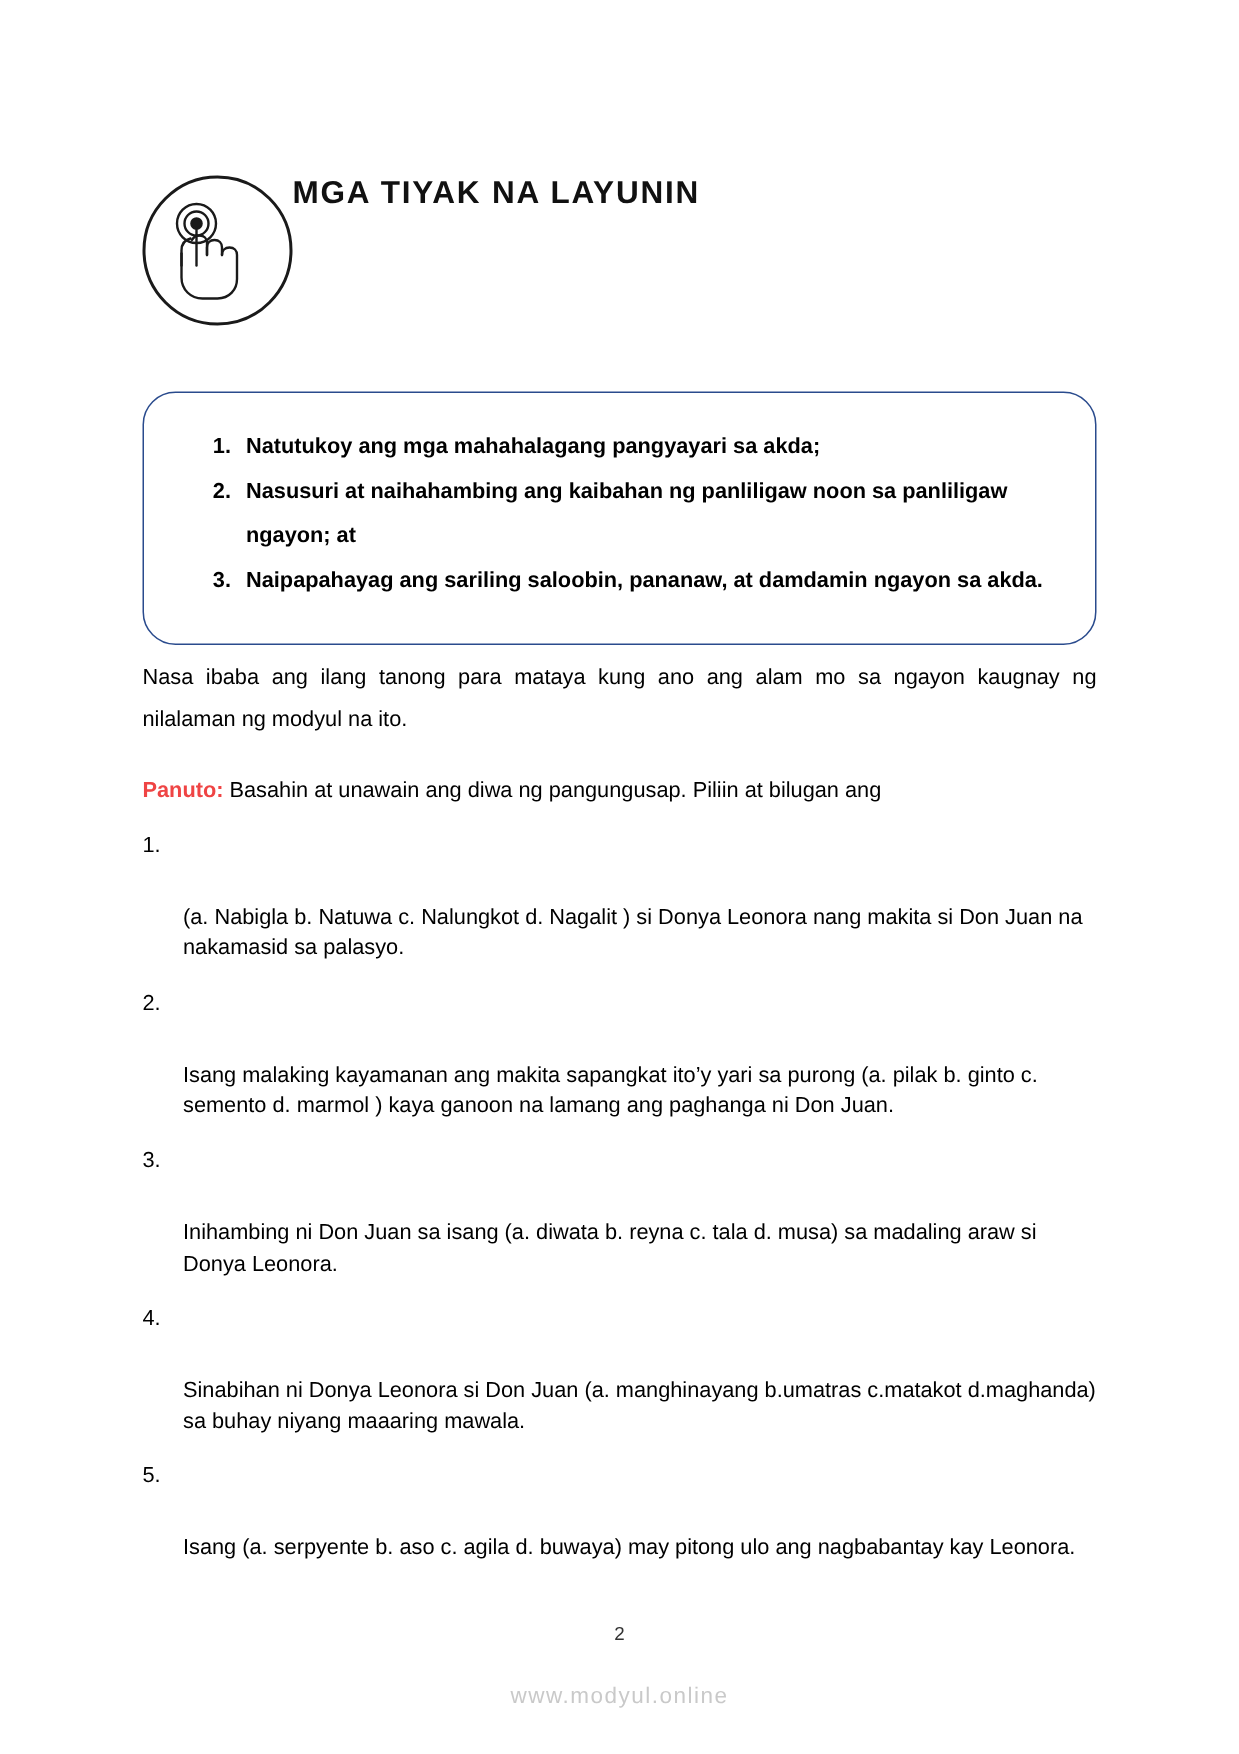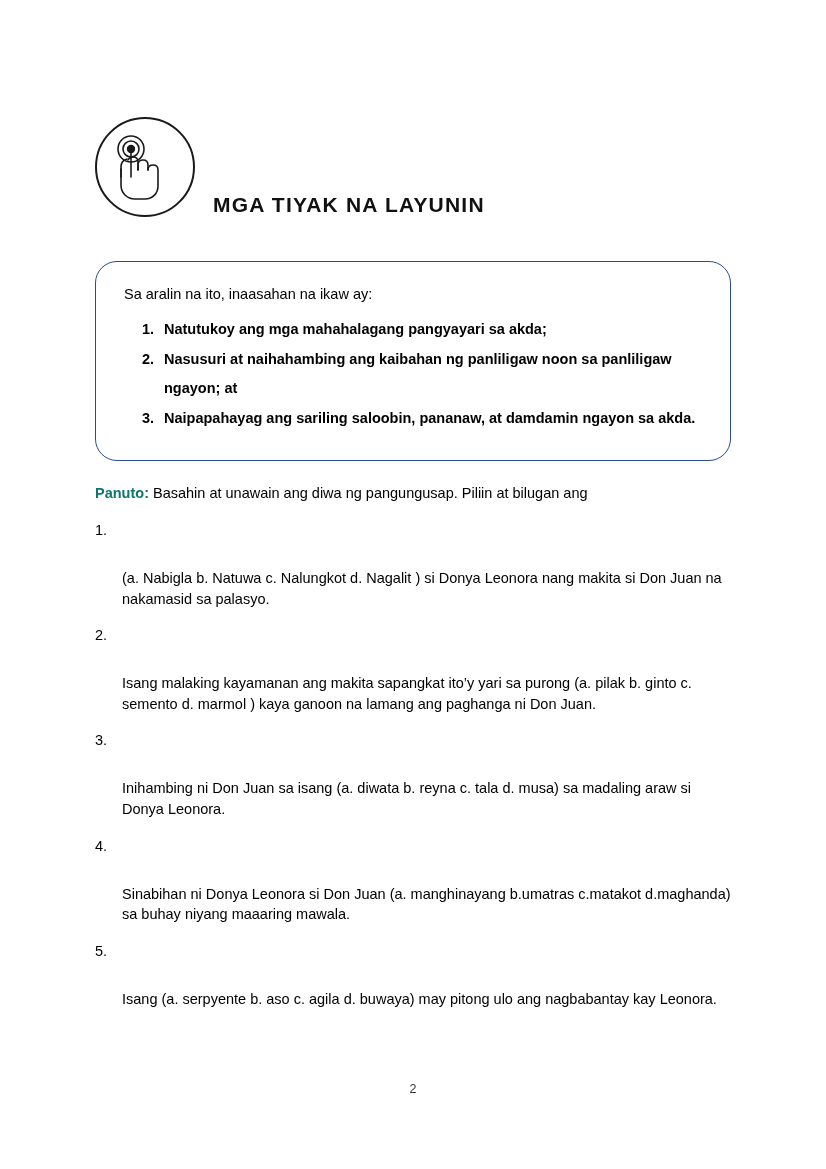--- a/index.html
+++ b/index.html
@@ -19,22 +19,21 @@
     position: relative;
     width: 826px;
     height: 1169px;
     box-sizing: border-box;
     padding: 0 95px;
   }
 
   
   .section-head {
     display: flex;
-    align-items: flex-end;
-    gap: 18px;
+    align-items: flex-start;
   }
   .circle-icon {
     width: 96px;
     height: 96px;
     border: 2px solid #1a1a1a;
     border-radius: 50%;
     flex: 0 0 auto;
     position: relative;
     overflow: hidden;
     background: #ffffff;
@@ -85,21 +84,21 @@
     text-align: justify;
     margin: 8px 0 0 0;
   }
 
   .panuto-block {
     margin-top: 22px;
     font-size: 14.5px;
     line-height: 1.45;
   }
   .panuto-label {
-    color: #0f766e;
+    color: #ef4444;
     font-weight: bold;
   }
   .panuto-text { }
   .panuto-second {
     display: block;
     padding-left: 72px;
   }
 
   
   .quiz {
@@ -158,29 +157,29 @@
           <path d="M51 51 l0 -5 c0 -3 -2 -5 -5 -5 c-3 0 -5 2 -5 5 l0 5"></path>
           <path d="M41 51 l0 -8 c0 -3 -2 -5 -5 -5 c-2 0 -4 1 -5 3"></path>
           <path d="M24 58 l0 -8"></path>
         </g>
       </svg>
     </div>
     <div class="section-title">MGA TIYAK NA LAYUNIN</div>
   </div>
 
   <div class="objectives-box">
-    <p class="objectives-intro">Sa aralin na ito, inaasahan na ikaw ay:</p>
     <ol class="objectives-list">
       <li>Natutukoy ang mga mahahalagang pangyayari sa akda;</li>
       <li>Nasusuri at naihahambing ang kaibahan ng panliligaw noon sa panliligaw ngayon; at</li>
       <li>Naipapahayag ang sariling saloobin, pananaw, at damdamin ngayon sa akda.</li>
     </ol>
   </div>
 
 
+  <p class="para">Nasa ibaba ang ilang tanong para mataya kung ano ang alam mo sa ngayon kaugnay ng nilalaman ng modyul na ito.</p>
 
   <div class="panuto-block">
     <span class="panuto-label">Panuto:</span>
     <span class="panuto-text">Basahin at unawain ang diwa ng pangungusap. Piliin at bilugan ang</span>
   </div>
 
   <div class="quiz">
     <div class="quiz-item">
       <div class="quiz-num">1.</div>
       <div class="quiz-text">(a. Nabigla    b. Natuwa    c. Nalungkot    d. Nagalit ) si Donya Leonora nang makita si Don Juan na nakamasid sa palasyo.</div>
@@ -197,14 +196,15 @@
       <div class="quiz-num">4.</div>
       <div class="quiz-text">Sinabihan ni Donya Leonora si Don Juan (a. manghinayang     b.umatras c.matakot    d.maghanda) sa buhay niyang maaaring mawala.</div>
     </div>
     <div class="quiz-item">
       <div class="quiz-num">5.</div>
       <div class="quiz-text">Isang (a. serpyente    b. aso    c. agila    d. buwaya) may pitong ulo ang nagbabantay kay Leonora.</div>
     </div>
   </div>
 
   <div class="page-number">2</div>
+  <div class="watermark">www.modyul.online</div>
 
 </div>
 
 </body></html>

